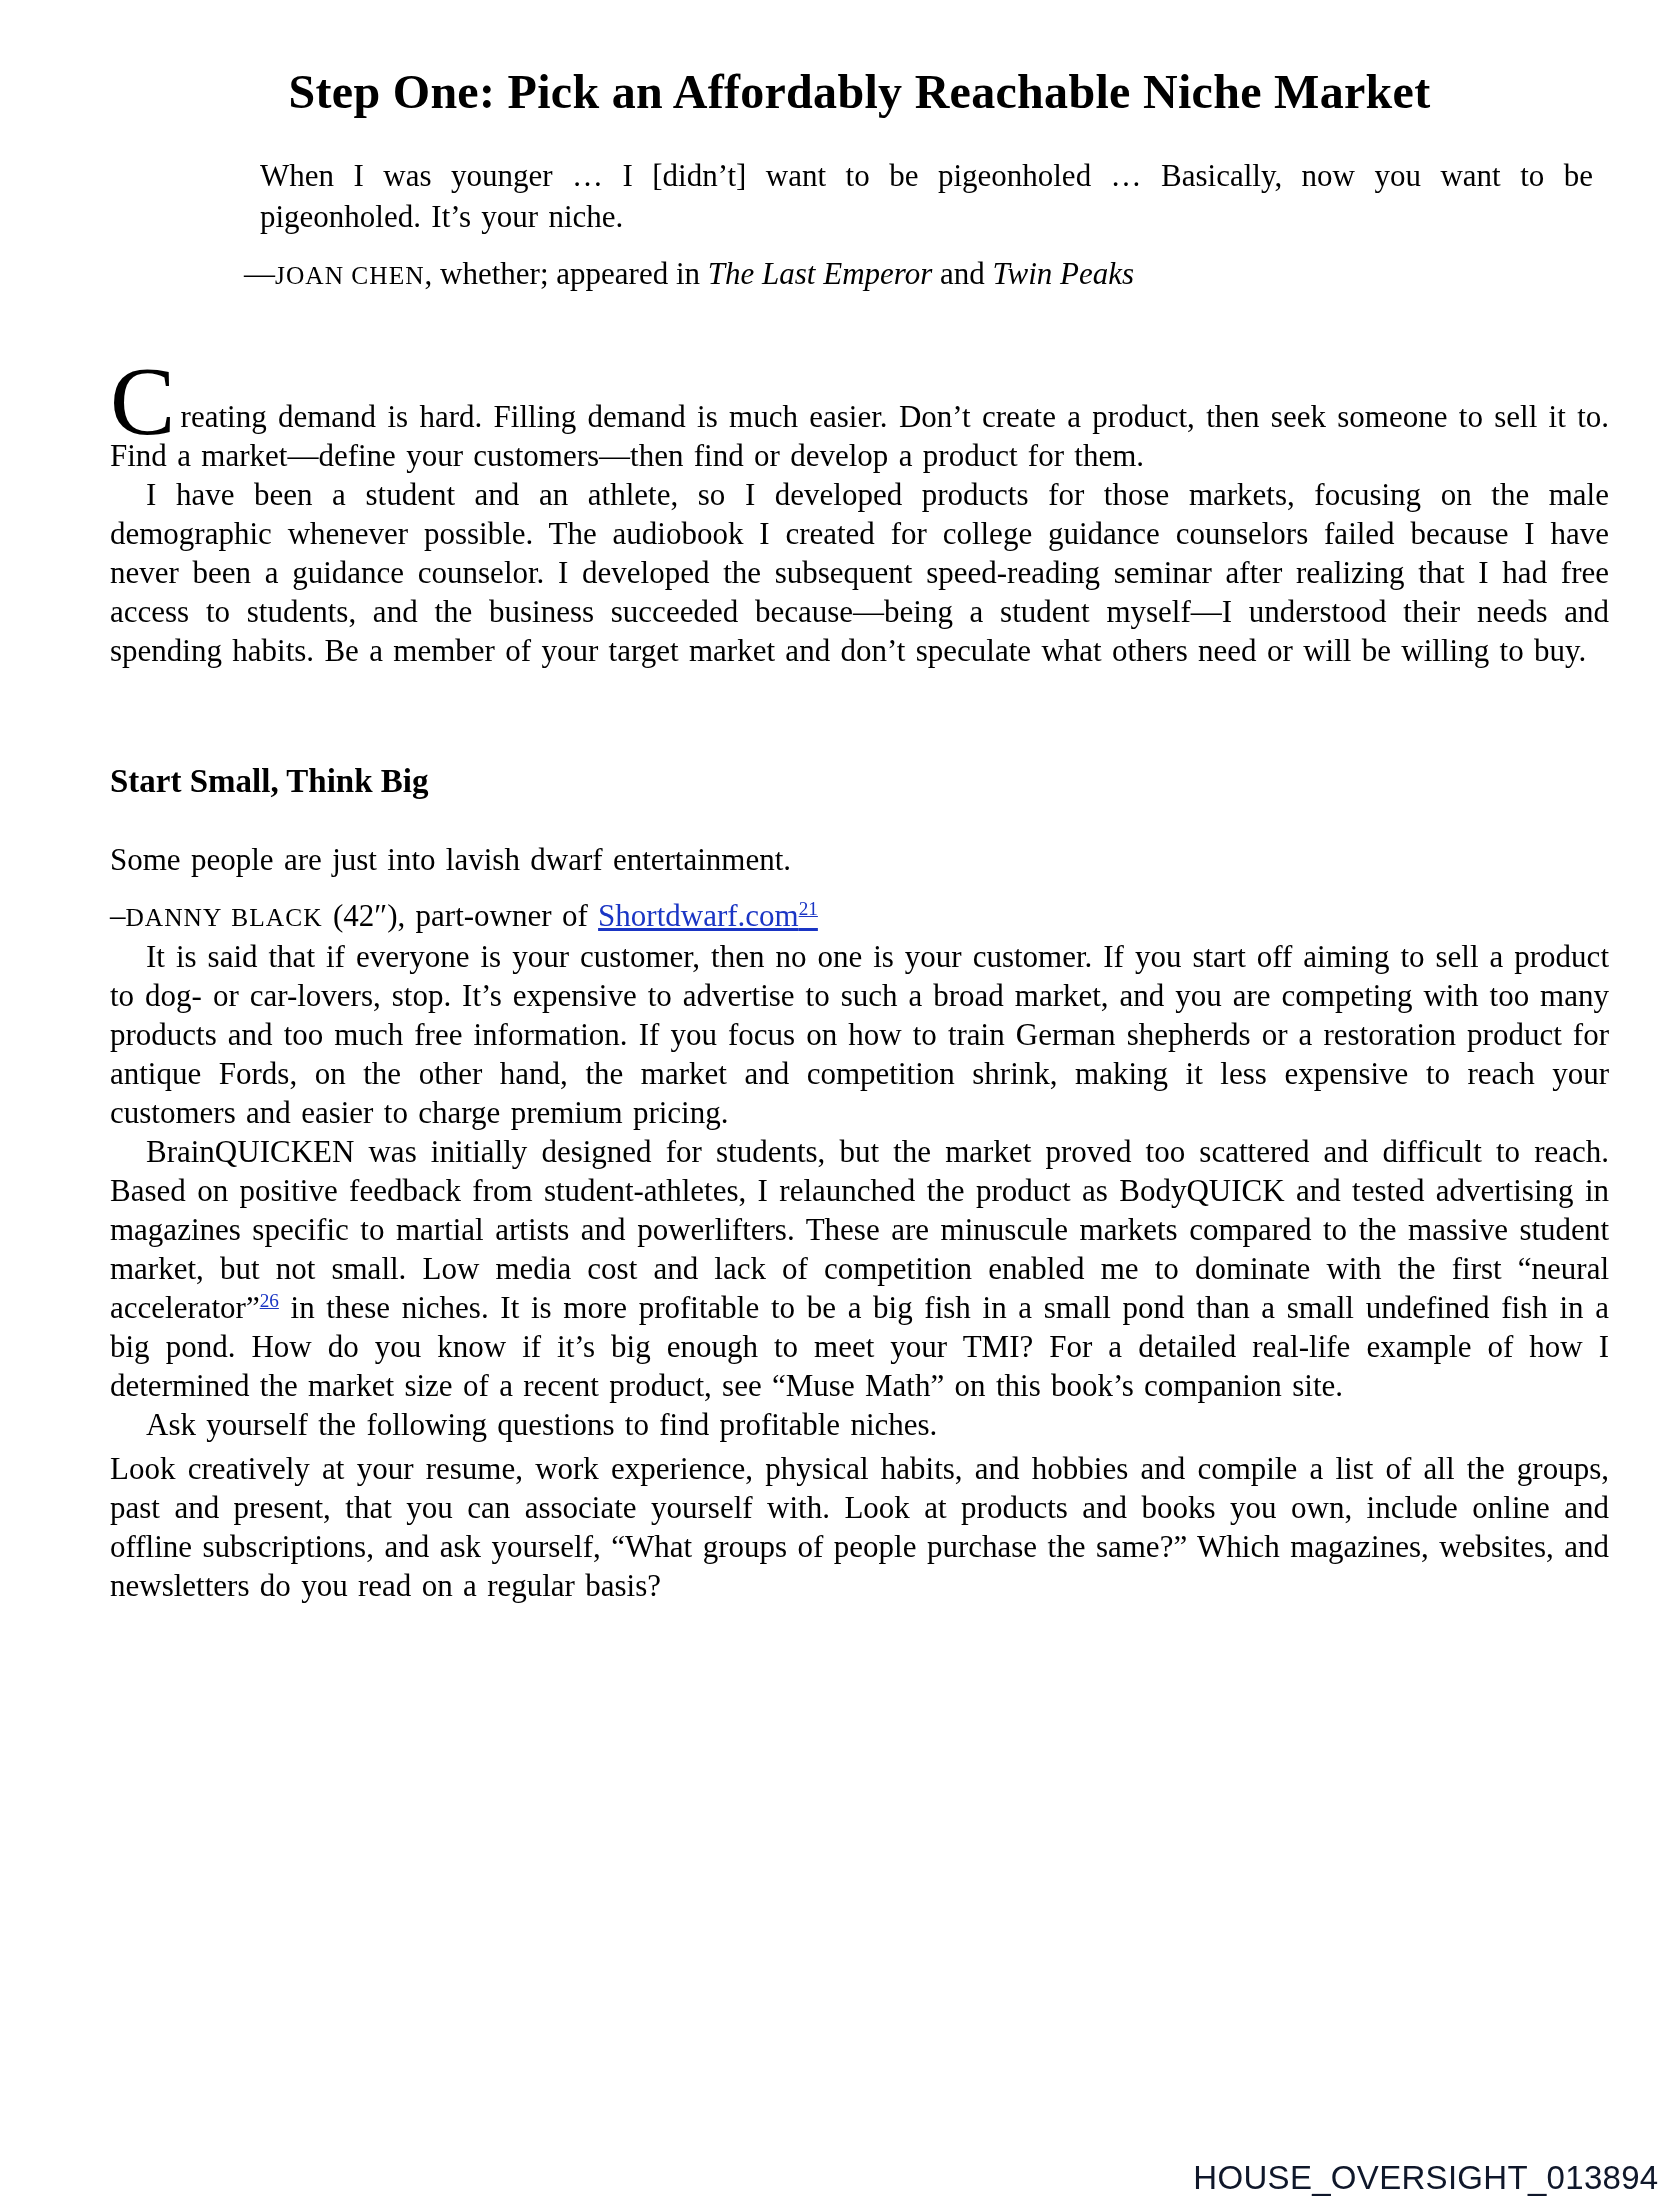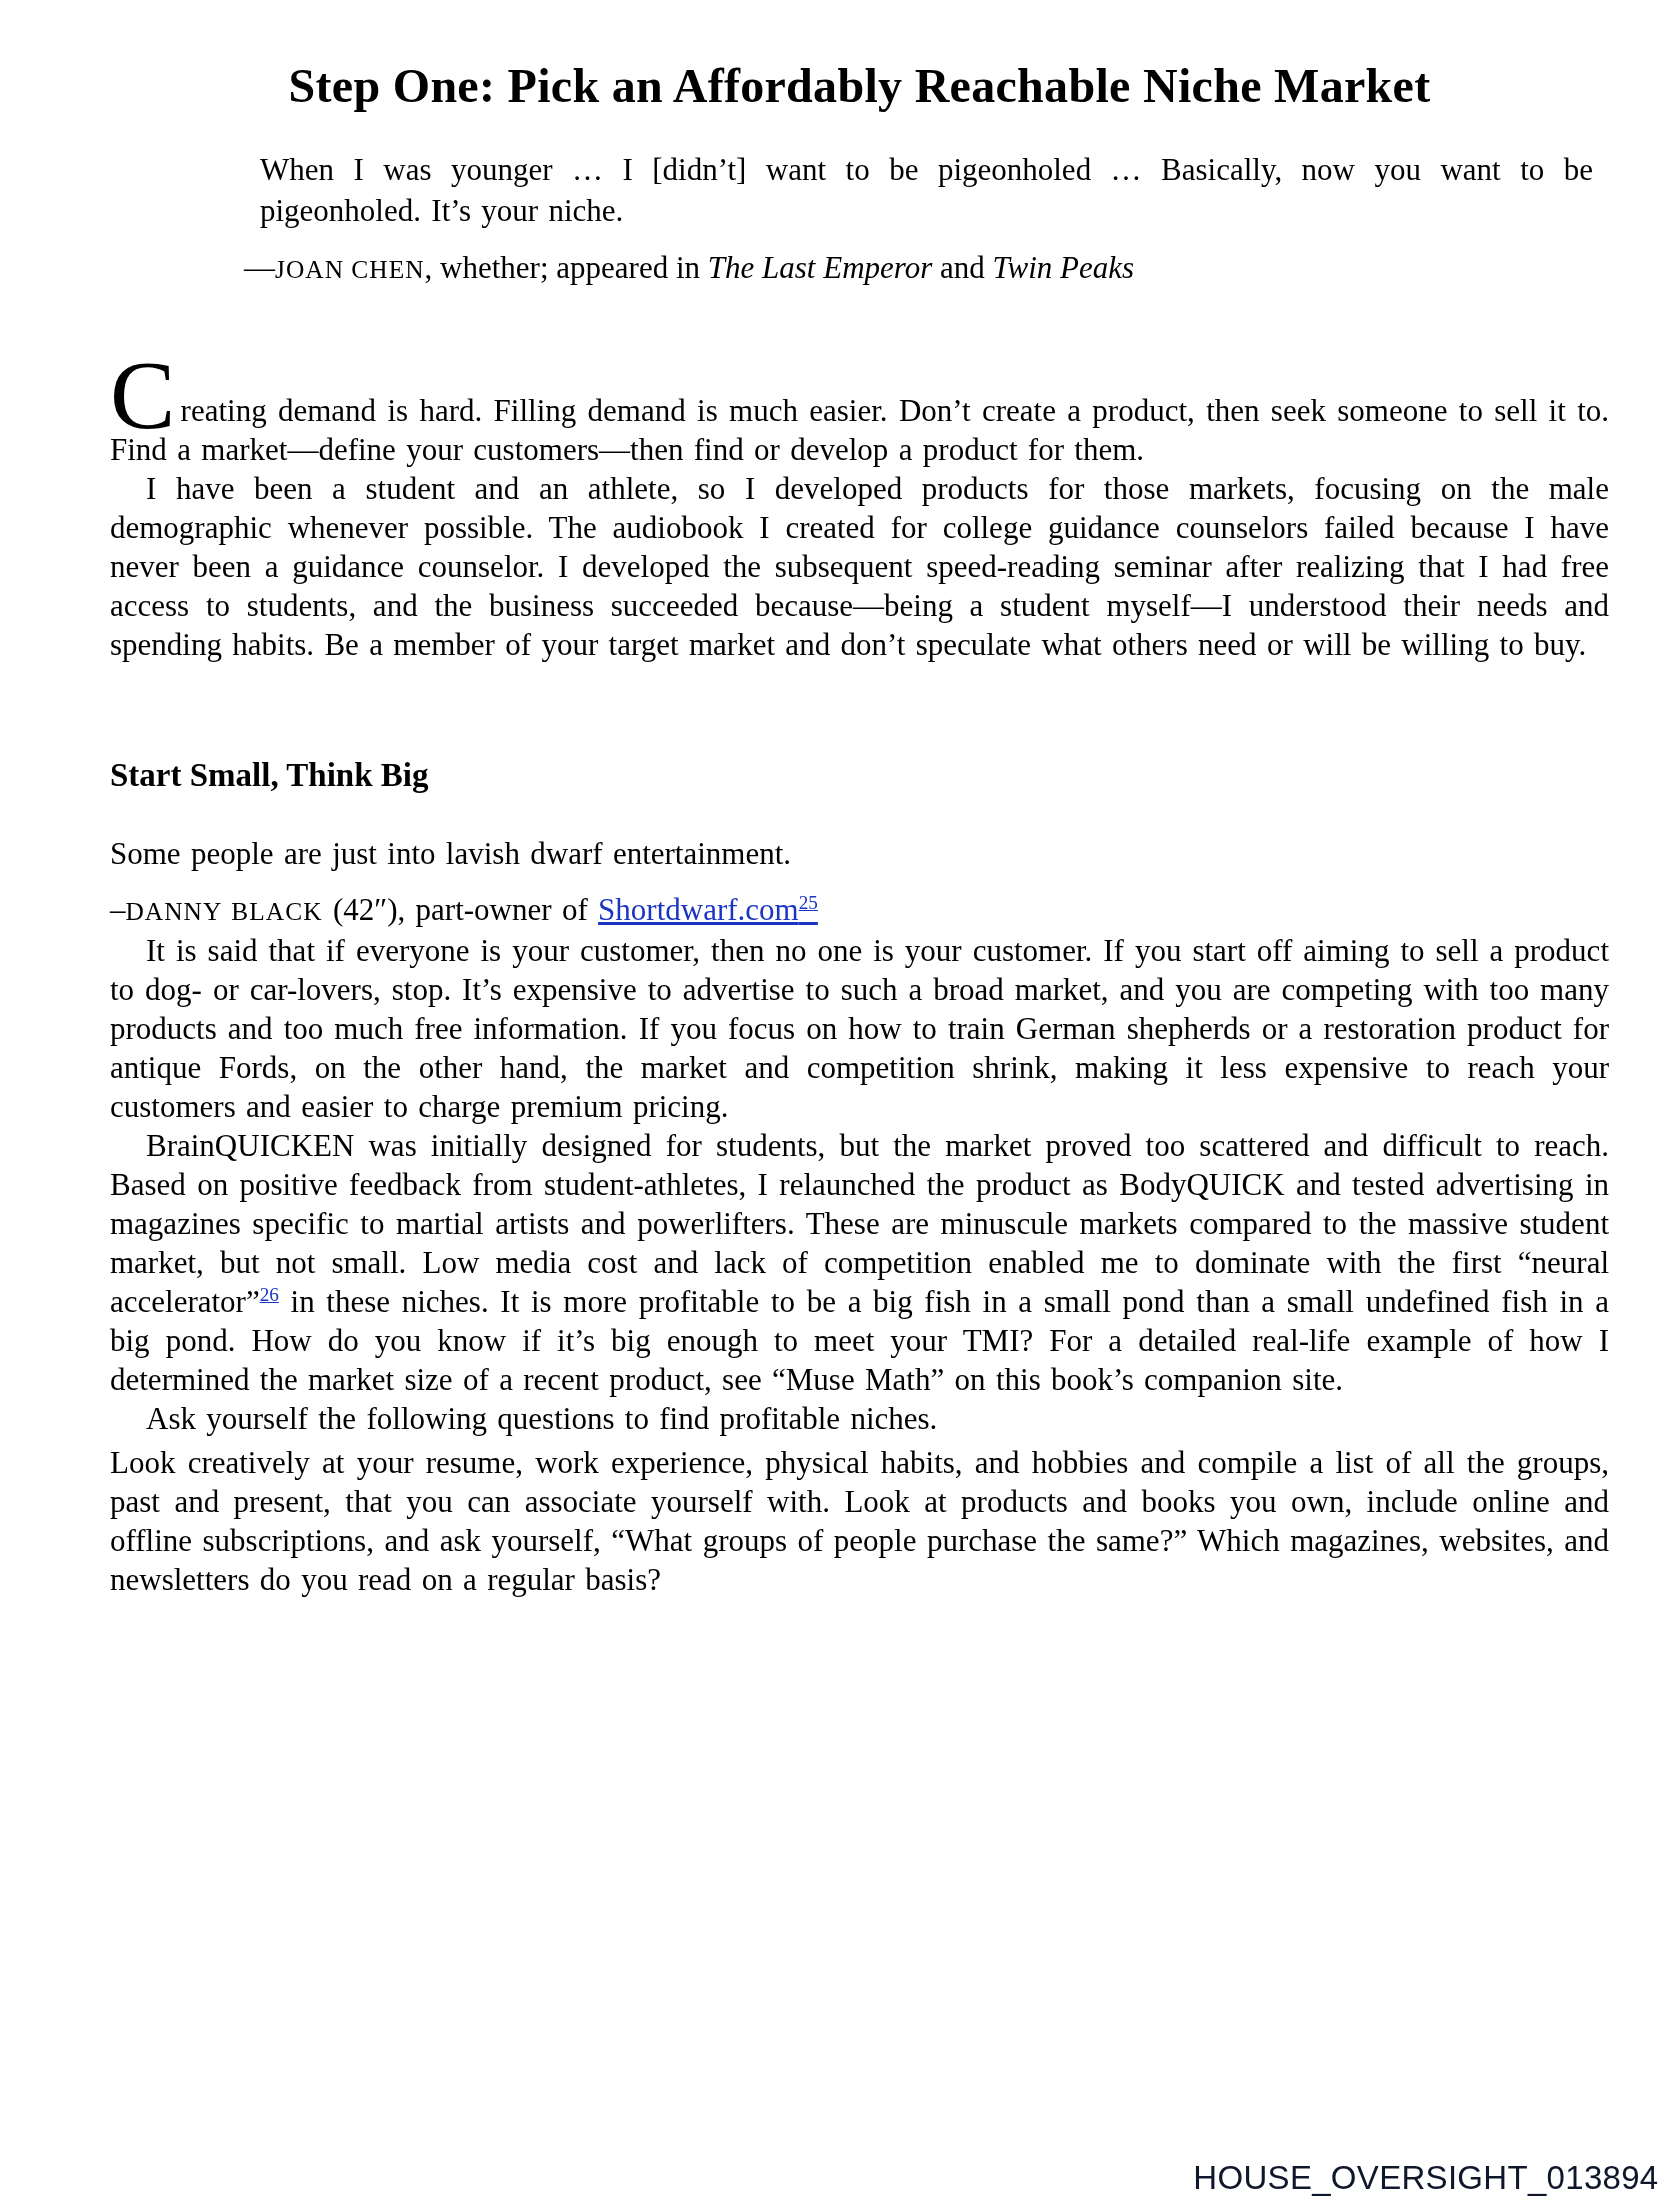--- a/index.html
+++ b/index.html
@@ -8,21 +8,21 @@
     width: 1669px;
     height: 2205px;
     background: #ffffff;
     box-sizing: border-box;
     padding: 58px 60px 0 110px;
     font-family: "Liberation Serif", "DejaVu Serif", serif;
     color: #000000;
     overflow: hidden;
   }
   .title {
-    margin: 0;
+    margin: 6px;
     font-size: 48px;
     line-height: 1.15;
     font-weight: 700;
     text-align: center;
     letter-spacing: 0.3px;
   }
   .epigraph {
     margin: 36px 0 0 134px;
     font-size: 31px;
     line-height: 41px;
@@ -97,21 +97,21 @@
   </div>
 
   <p class="body-para intro-first"><span class="raised-cap">C</span><span>reating demand is hard. Filling demand is much easier. Don’t create a product, then seek someone to sell it to. Find a market—define your customers—then find or develop a product for them.</span></p>
 
   <p class="body-para indent">I have been a student and an athlete, so I developed products for those markets, focusing on the male demographic whenever possible. The audiobook I created for college guidance counselors failed because I have never been a guidance counselor. I developed the subsequent speed-reading seminar after realizing that I had free access to students, and the business succeeded because—being a student myself—I understood their needs and spending habits. Be a member of your target market and don’t speculate what others need or will be willing to buy.</p>
 
   <h2 class="section-heading">Start Small, Think Big</h2>
 
   <p class="body-para pull-quote">Some people are just into lavish dwarf entertainment.</p>
 
-  <p class="body-para pull-quote-attr"><span>–</span><span class="sc">DANNY BLACK</span><span> (42″), part-owner of </span><a class="doc-link"><span>Shortdwarf.com</span><sup class="fn-sup">25</sup></a></p>
+  <p class="body-para pull-quote-attr"><span>–</span><span class="sc">DANNY BLACK</span><span> (42″), part-owner of </span><a class="doc-link"><span>Shortdwarf.com</span><sup class="fn-sup">21</sup></a></p>
 
 
   <p class="body-para indent">It is said that if everyone is your customer, then no one is your customer. If you start off aiming to sell a product to dog- or car-lovers, stop. It’s expensive to advertise to such a broad market, and you are competing with too many products and too much free information. If you focus on how to train German shepherds or a restoration product for antique Fords, on the other hand, the market and competition shrink, making it less expensive to reach your customers and easier to charge premium pricing.</p>
 
   <p class="body-para indent"><span>BrainQUICKEN was initially designed for students, but the market proved too scattered and difficult to reach. Based on positive feedback from student-athletes, I relaunched the product as BodyQUICK and tested advertising in magazines specific to martial artists and powerlifters. These are minuscule markets compared to the massive student market, but not small. Low media cost and lack of competition enabled me to dominate with the first “neural accelerator”</span><sup class="fn-sup doc-link">26</sup><span> in these niches. It is more profitable to be a big fish in a small pond than a small undefined fish in a big pond. How do you know if it’s big enough to meet your TMI? For a detailed real-life example of how I determined the market size of a recent product, see “Muse Math” on this book’s companion site.</span></p>
 
   <p class="body-para indent">Ask yourself the following questions to find profitable niches.</p>
 
 
   <p class="body-para p-last">Look creatively at your resume, work experience, physical habits, and hobbies and compile a list of all the groups, past and present, that you can associate yourself with. Look at products and books you own, include online and offline subscriptions, and ask yourself, “What groups of people purchase the same?” Which magazines, websites, and newsletters do you read on a regular basis?</p>

